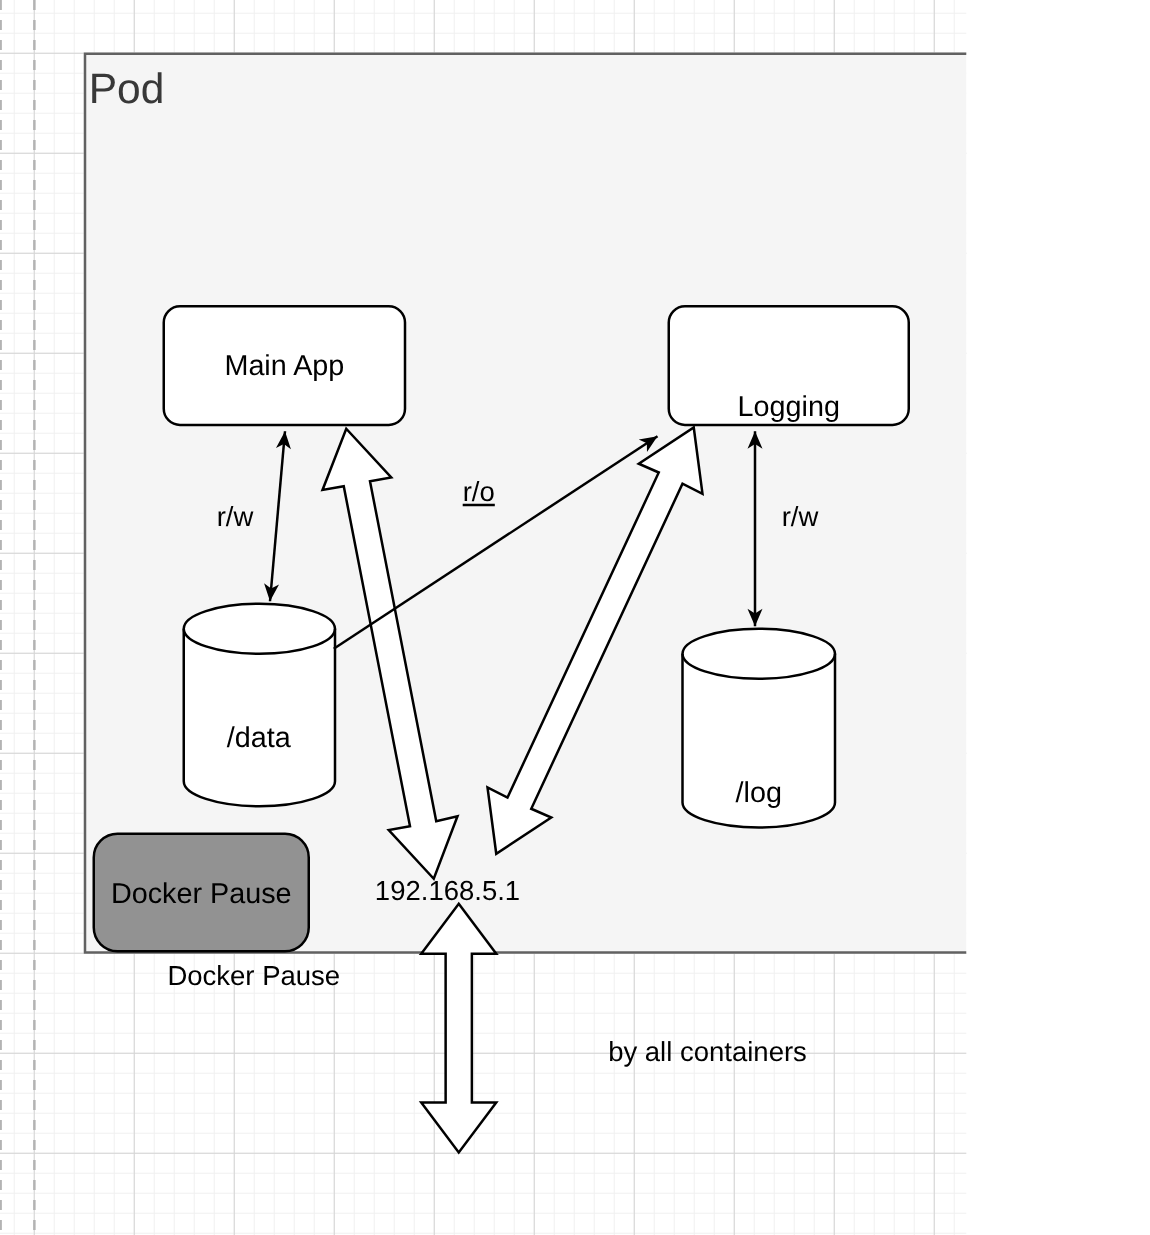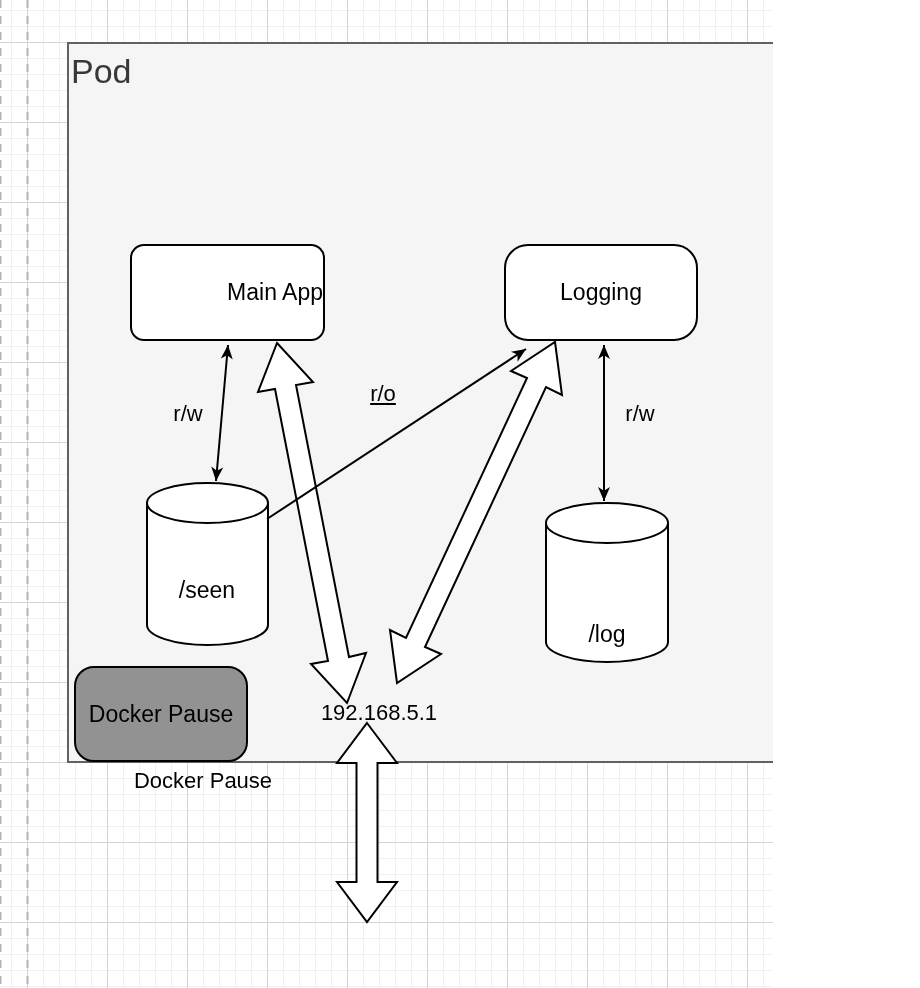--- a/index.html
+++ b/index.html
@@ -29,22 +29,22 @@
     left:71px;top:52px;z-index:1;
     font-size:34px;color:#383838;z-index:2;
   }
   svg.overlay{left:0;top:0;z-index:2;}
   .node{
     box-sizing:border-box;
     border:2px solid #000;background:#fff;
     display:flex;align-items:center;justify-content:center;
     font-size:23px;z-index:3;
   }
-  #main-app{left:130px;top:244px;width:195px;height:97px;border-radius:14px;justify-content:flex-end;}
-  #logging{left:504px;top:244px;width:194px;height:97px;border-radius:24px;}
+  #main-app{left:130px;top:244px;width:195px;height:97px;border-radius:14px;}
+  #logging{left:534px;top:244px;width:194px;height:97px;border-radius:14px;align-items:flex-end;}
   #docker-pause{left:74px;top:666px;width:174px;height:96px;border-radius:20px;background:#929292;}
   .cyl-label{z-index:3;font-size:23px;transform:translate(-50%,-50%);}
   .edge-label{z-index:3;font-size:22px;transform:translate(-50%,-50%);white-space:nowrap;}
   .caption{
     z-index:4;font-size:22px;line-height:29px;text-align:center;
     transform:translateX(-50%);white-space:nowrap;
   }
 </style>
 </head>
 <body>
@@ -85,28 +85,29 @@
   <div id="main-app" class="node abs">
     <span>Main App</span>
   </div>
   <div id="logging" class="node abs">
     <span>Logging</span>
   </div>
   <div id="docker-pause" class="node abs">
     <span>Docker Pause</span>
   </div>
 
-  <div class="cyl-label abs" style="left:207px;top:590px;">/seen</div>
+  <div class="cyl-label abs" style="left:207px;top:590px;">/data</div>
   <div class="cyl-label abs" style="left:607px;top:634px;">/log</div>
 
   <div class="edge-label abs" style="left:188px;top:414px;">r/w</div>
   <div class="edge-label abs" style="left:383px;top:394px;text-decoration:underline;">r/o</div>
   <div class="edge-label abs" style="left:640px;top:414px;">r/w</div>
 
-  <div class="edge-label abs" style="left:379px;top:713px;">192.168.5.1</div>
+  <div class="edge-label abs" style="left:358px;top:713px;">192.168.5.1</div>
 
   <div class="caption abs" style="left:203px;top:766px;">
     <div>Docker Pause</div>
   </div>
   <div class="caption abs" style="left:566px;top:827px;">
+    <div>by all containers</div>
   </div>
 
 </div>
 
 </body></html>

